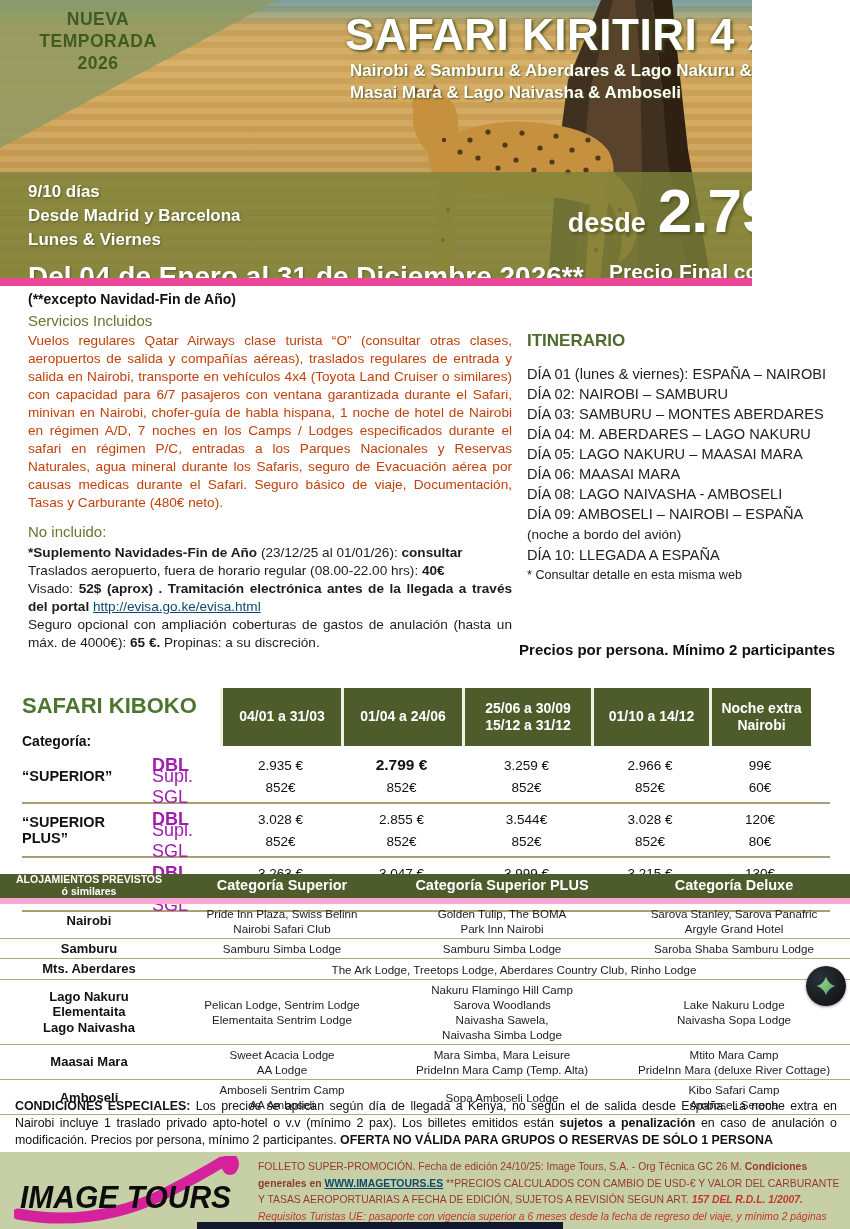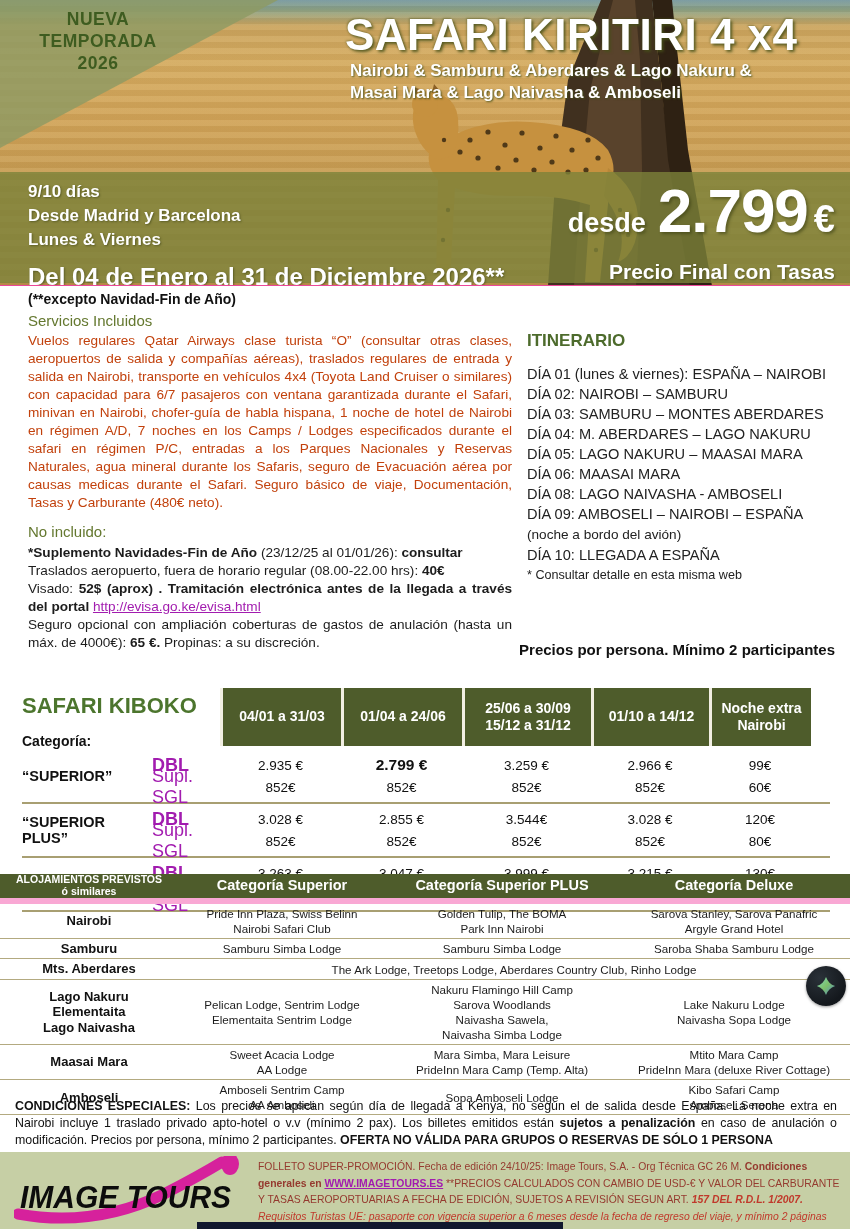--- a/index.html
+++ b/index.html
@@ -1,20 +1,20 @@
 <!DOCTYPE html>
 <html><head>
 <meta charset="utf-8">
 <style>
   * { margin:0; padding:0; box-sizing:border-box; }
   html,body { width:850px; }
   body { font-family:"Liberation Sans", sans-serif; background:#ffffff; position:relative; height:1229px; overflow:hidden; }
 
   
-  .header { position:absolute; left:0; top:0; width:850px; height:286px; overflow:hidden; border-bottom:1px solid #ec4899;text-decoration:underline; }
+  .header { position:absolute; left:0; top:0; width:752px; height:286px; overflow:hidden; border-bottom:8px solid #ec4899;text-decoration:underline; }
   .photo { position:absolute; inset:0;
     background:
       linear-gradient(180deg, #6f94a0 0%, #8aa287 10px, #c9a35e 26px, #d3aa60 60px, #cfa258 120px, #c49a52 180px, #bf9450 240px, #b88d4a 100%);
   }
   .photo-haze { position:absolute; inset:0;
     background: repeating-linear-gradient(180deg, rgba(255,235,190,0.10) 0 6px, rgba(140,100,40,0.08) 6px 12px);
   }
   .scene { position:absolute; inset:0; }
   .badge { position:absolute; left:0; top:0; width:286px; height:152px;
     background:rgba(141,154,99,0.82);
@@ -22,38 +22,38 @@
   .badge-text { position:absolute; left:14px; top:9px; width:168px; text-align:center;
     font-size:17.5px; font-weight:bold; line-height:1.25; color:#3e5c20; white-space:pre-line; letter-spacing:.5px; }
   .title-block { position:absolute; left:345px; top:10px; width:495px; }
   .main-title { font-size:44px; font-weight:bold; color:#ffffff; letter-spacing:.5px; white-space:nowrap;
     text-shadow:2px 2px 3px rgba(70,80,25,.85), -1px -1px 2px rgba(70,80,25,.4); }
   .subtitle { font-size:17px; font-weight:bold; color:#ffffff; margin-left:5px; line-height:1.32;
     text-shadow:1px 1px 2px rgba(70,80,25,.9); }
   .band { position:absolute; left:0; top:172px; width:850px; height:111px; background:rgba(124,130,58,0.80); }
   .band-left { position:absolute; left:28px; top:8px; color:#fff; text-shadow:1px 1px 2px rgba(60,65,20,.6); }
   .band-l1 { font-size:17px; font-weight:bold; line-height:24px; }
-  .band-l4 { font-size:24px; font-weight:bold; line-height:30px; margin-top:10px; }
+  .band-l4 { font-size:28px; font-weight:bold; line-height:30px; margin-top:10px; }
   .band-right { position:absolute; right:15px; top:0; width:340px; text-align:right; color:#fff; }
   .price-line { display:flex; justify-content:flex-end; align-items:baseline; gap:12px; margin-top:8px;
     text-shadow:2px 2px 3px rgba(60,65,20,.6); }
   .desde { font-size:27px; font-weight:bold; }
   .price-big { font-size:62px; font-weight:bold; letter-spacing:-1px; line-height:1; }
   .price-eur { font-size:38px; font-weight:bold; margin-left:-6px; }
   .price-note { font-size:21px; font-weight:bold; margin-top:18px; text-shadow:1px 1px 2px rgba(60,65,20,.6); }
 
   
   .top-note { position:absolute; left:28px; top:291px; font-size:14px; font-weight:bold; color:#111; }
   .left-col { position:absolute; left:28px; top:312px; width:484px; }
   .green-h { font-size:15px; font-weight:normal; color:#64782f; margin-bottom:3px; }
   .services-body { font-size:13.6px; line-height:18px; color:#c2410c; text-align:justify; }
   .not-included { margin-top:11px; font-size:13.6px; line-height:18px; color:#1c1c1c; text-align:justify; }
   .b { font-weight:bold; }
   .i { font-style:italic; }
-  a.link { color:#a21caf; }
+  a.link { color:#0c4a6e; }
 
   .right-col { position:absolute; left:527px; top:331px; width:312px; }
   .itin-h { font-size:17px; font-weight:bold; color:#4d6b2c; margin-bottom:13px; }
   .itin-item { font-size:14.6px; color:#222; line-height:20px; white-space:nowrap; }
   .itin-item.small1 { font-size:13.6px; line-height:21px; }
   .itin-item.small2 { font-size:12.6px; line-height:20px; }
   .prices-note { position:absolute; right:15px; top:641px; font-size:15px; font-weight:bold; color:#111; }
 
   
   .ptable { position:absolute; left:22px; top:688px; width:808px; }

